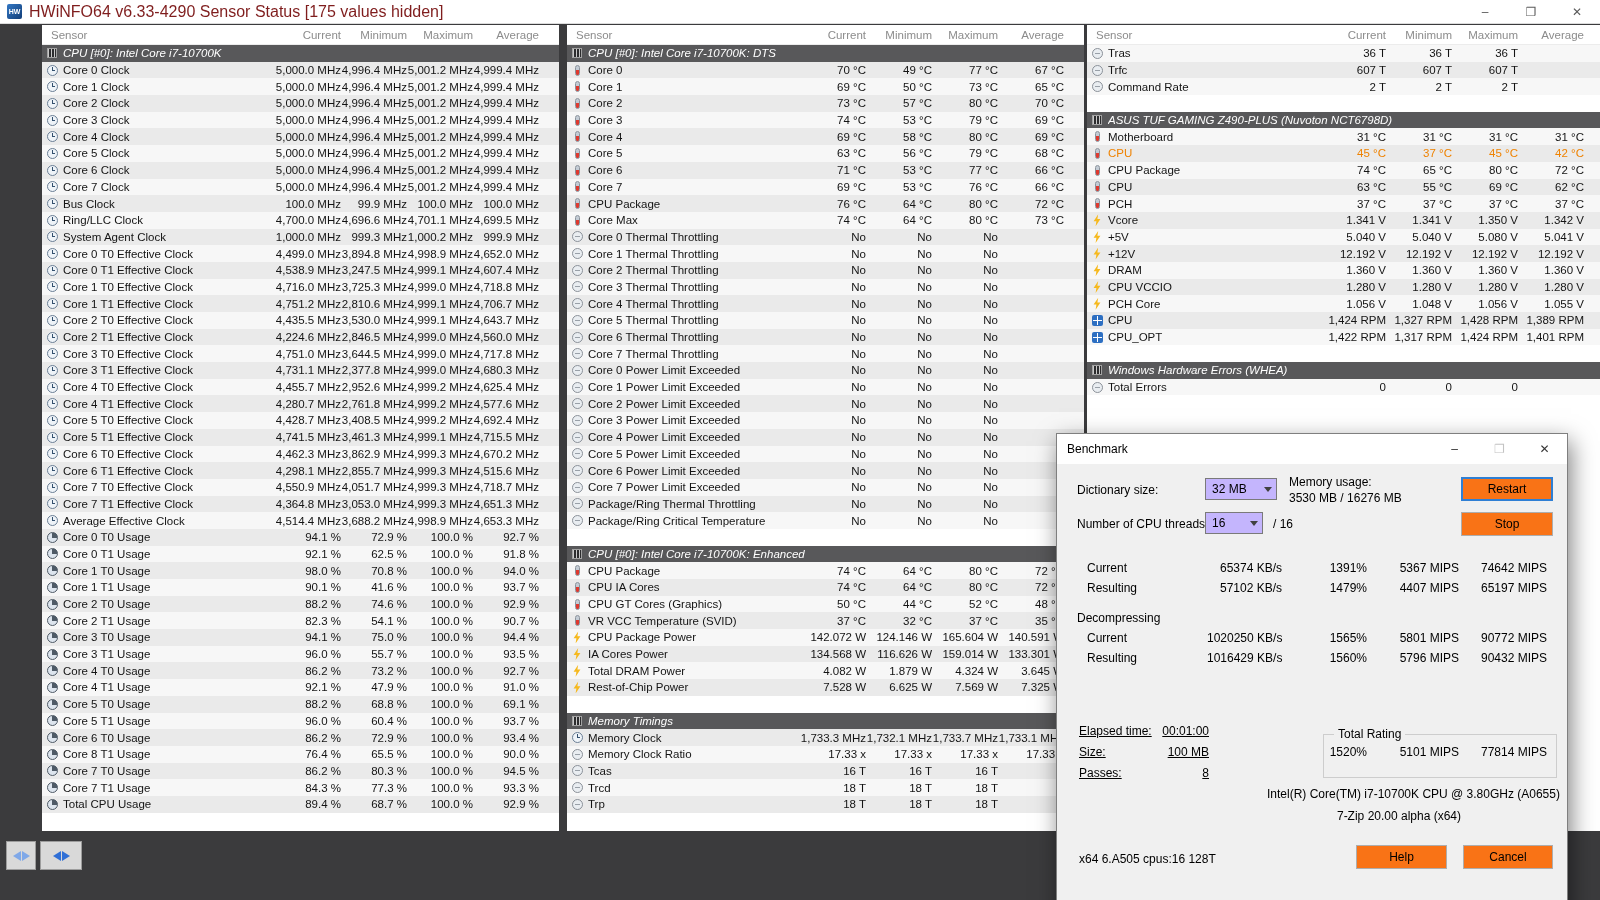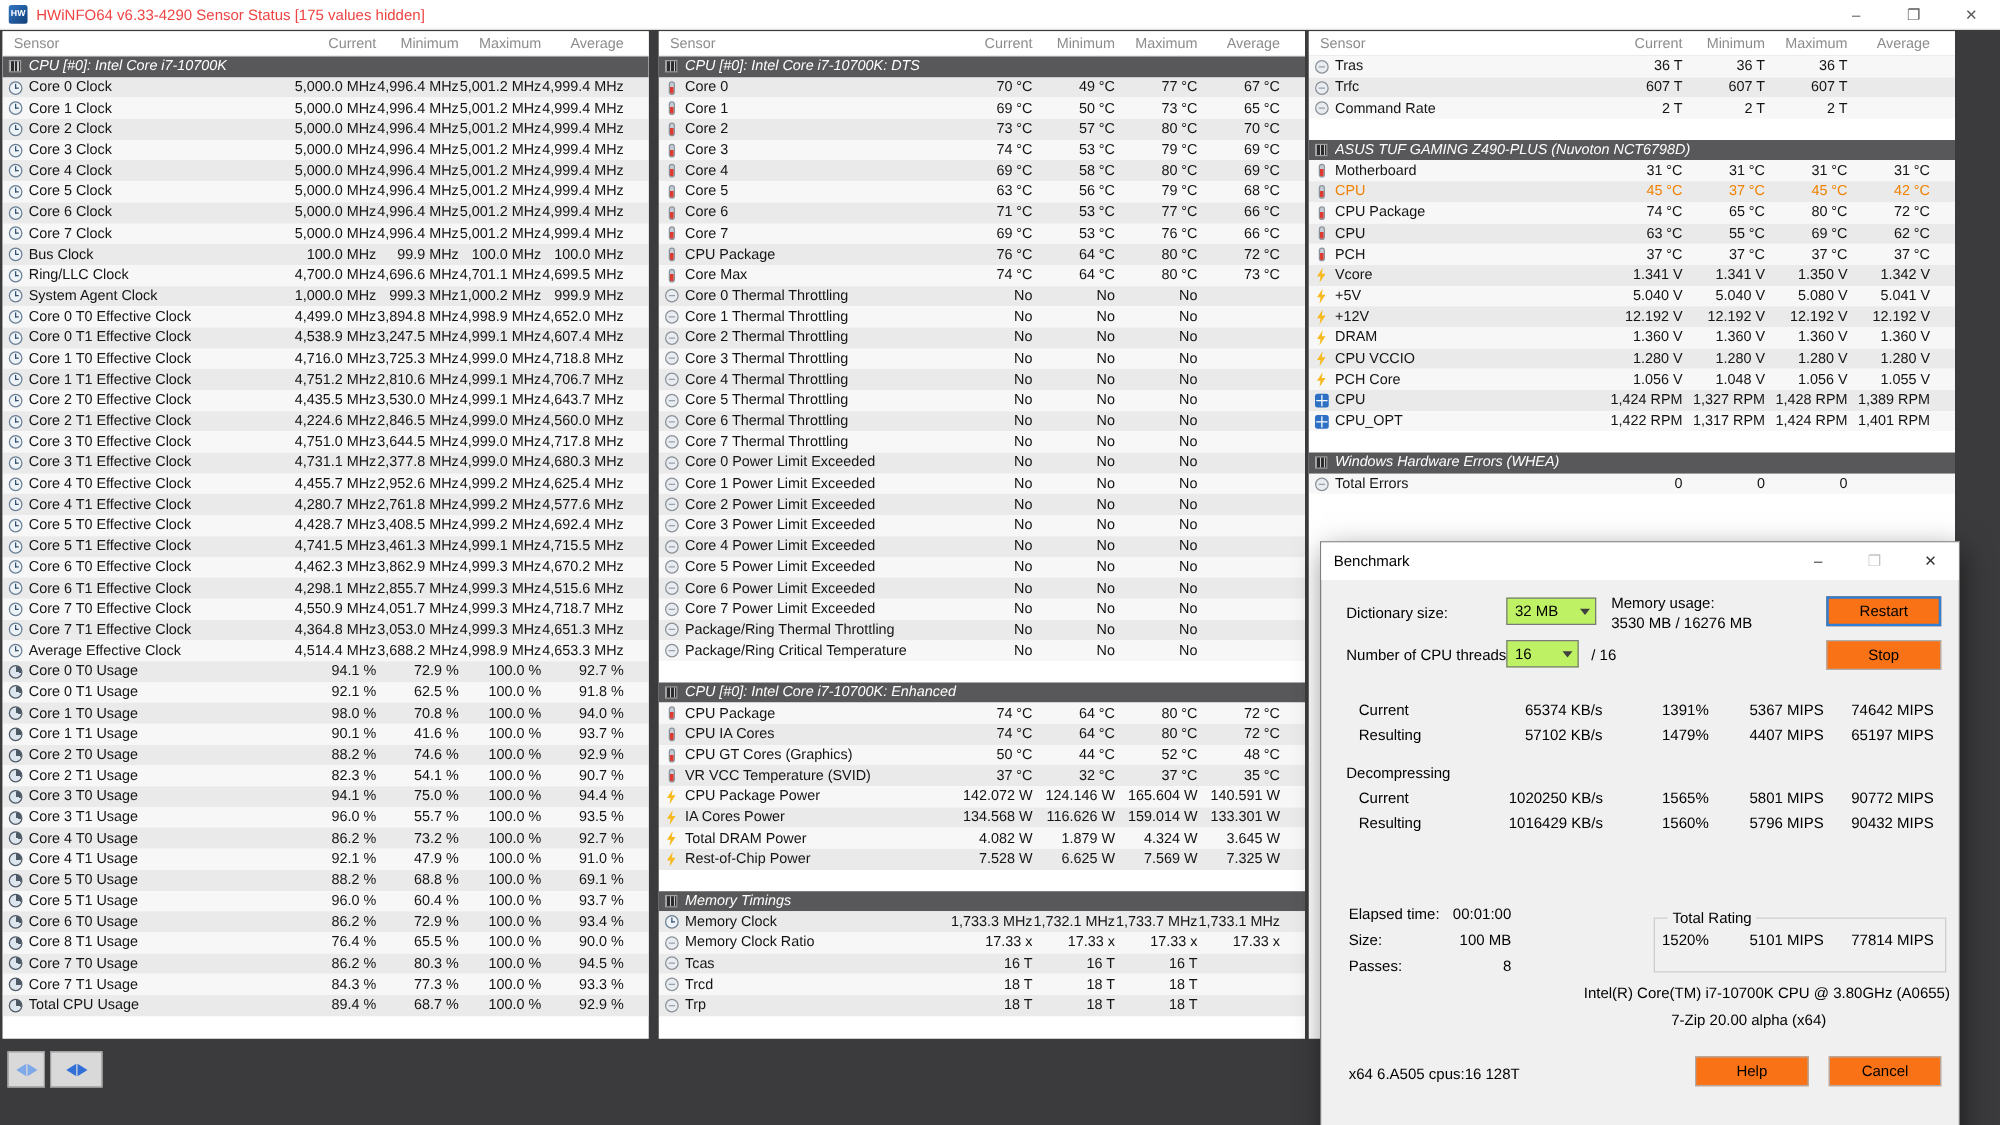--- a/index.html
+++ b/index.html
@@ -8,27 +8,27 @@
     width:1600px; height:900px; position:relative; overflow:hidden;
     background:#3b3b3d; font-family:"Liberation Sans", sans-serif;
     -webkit-font-smoothing:antialiased;
   }
   
   .titlebar{position:absolute;top:0;left:0;right:0;height:24px;background:#ffffff;
     display:flex;align-items:center;border-bottom:1px solid #dcdcdc;z-index:3;}
   .app-icon{width:15px;height:15px;margin:0 7px 0 7px;border-radius:2px;
     background:linear-gradient(135deg,#3277c4,#123e78);color:#fff;font-size:7px;font-weight:bold;
     display:flex;align-items:center;justify-content:center;}
-  .title-text{flex:1;font-size:12px;color:#ef4444;white-space:nowrap;}
+  .title-text{flex:1;font-size:16px;color:#7f1d1d;white-space:nowrap;}
   .win-controls{display:flex;height:100%;}
   .win-btn{width:46px;height:100%;display:flex;align-items:center;justify-content:center;
     color:#5a5a5a;font-size:12px;cursor:default;}
   
   .panel{position:absolute;top:25px;width:517px;height:806px;background:#fff;
-    display:flex;flex-direction:column;overflow:hidden;}
+    display:flex;flex-direction:column;overflow:hidden;margin-left:40px;}
   #panel-0{left:2px;} #panel-1{left:527px;} #panel-2{left:1047px;}
   .phead{height:20px;min-height:20px;display:flex;align-items:center;background:#fff;
     color:#8c8c8c;font-size:11.5px;border-bottom:1px solid #ececec;padding-right:20px;}
   .phead .ph-sensor{flex:1;padding-left:9px;}
   .phead .ph-col{width:66px;text-align:right;white-space:nowrap;}
   .rows{flex:1;overflow:hidden;}
   .row{height:16.7px;display:flex;align-items:center;font-size:11.5px;color:#141414;
     padding-right:20px;white-space:nowrap;}
   .row .lbl{flex:1;overflow:hidden;text-overflow:clip;}
   .row .val{width:66px;text-align:right;}
@@ -67,36 +67,36 @@
   .arr.rt{border-left:8px solid #7fa8e8;}
   
   .dlg{position:absolute;left:1056px;top:433px;width:512px;height:535px;background:#f0f0f0;
     border:1px solid #7f7f7f;box-shadow:3px 8px 22px rgba(0,0,0,.5);z-index:10;font-size:12px;color:#000;}
   .dlg-title{height:30px;background:#ffffff;display:flex;align-items:center;}
   .dlg-title .t{flex:1;padding-left:10px;font-size:12px;color:#000;}
   .dlg-btn{width:45px;height:100%;display:flex;align-items:center;justify-content:center;font-size:12px;color:#333;}
   .dlg-btn.disabled{color:#c3c3c3;}
   .dlg-body{position:relative;height:417px;}
   .lab{position:absolute;white-space:nowrap;}
-  .combo{position:absolute;height:22px;background:#bef264;border:1px solid #7a7a7a;display:flex;align-items:center;}
+  .combo{position:absolute;height:22px;background:#c4b5fd;border:1px solid #7a7a7a;display:flex;align-items:center;}
   .combo .cv{flex:1;padding-left:6px;}
   .combo .ca{width:17px;height:100%;display:flex;align-items:center;justify-content:center;}
   .combo .ca::after{content:"";border-left:4px solid transparent;border-right:4px solid transparent;border-top:5px solid #404040;}
   .btn{position:absolute;height:24px;background:#f97316;border:1px solid #adadad;
     display:flex;align-items:center;justify-content:center;font-size:12px;}
   .btn.primary{border:2px solid #2f7fd4;}
   .bm-table{position:absolute;left:0;top:84px;width:500px;}
   .bm-row{display:flex;height:20px;align-items:center;white-space:nowrap;}
   .bm-lbl{width:150px;padding-left:30px;text-align:left;}
   .bm-group-name{width:150px;padding-left:20px;text-align:left;}
   .bm-c{text-align:right;}
   .bm-c.c1{width:75px;} .bm-c.c2{width:85px;} .bm-c.c3{width:92px;} .bm-c.c4{width:88px;}
   .bm-group{margin-top:10px;}
   .bm-head{margin-top:0;}
-  .stat-row{position:absolute;left:22px;width:130px;display:flex;justify-content:space-between;height:18px;align-items:center;}
+  .stat-row{position:absolute;left:22px;width:130px;display:flex;justify-content:space-between;height:18px;align-items:center;text-decoration:underline;}
   .groupbox{position:absolute;left:266px;top:270px;width:234px;height:44px;border:1px solid #cdcdcd;}
   .groupbox .gb-label{position:absolute;top:-8px;left:10px;background:#f0f0f0;padding:0 4px;}
   .total-row{position:absolute;left:0;top:278px;width:500px;display:flex;height:20px;align-items:center;}
   .centerline{position:absolute;text-align:center;white-space:nowrap;}
 </style>
 </head>
 <body>
 
 <div class="titlebar">
   <span class="app-icon">HW</span>

